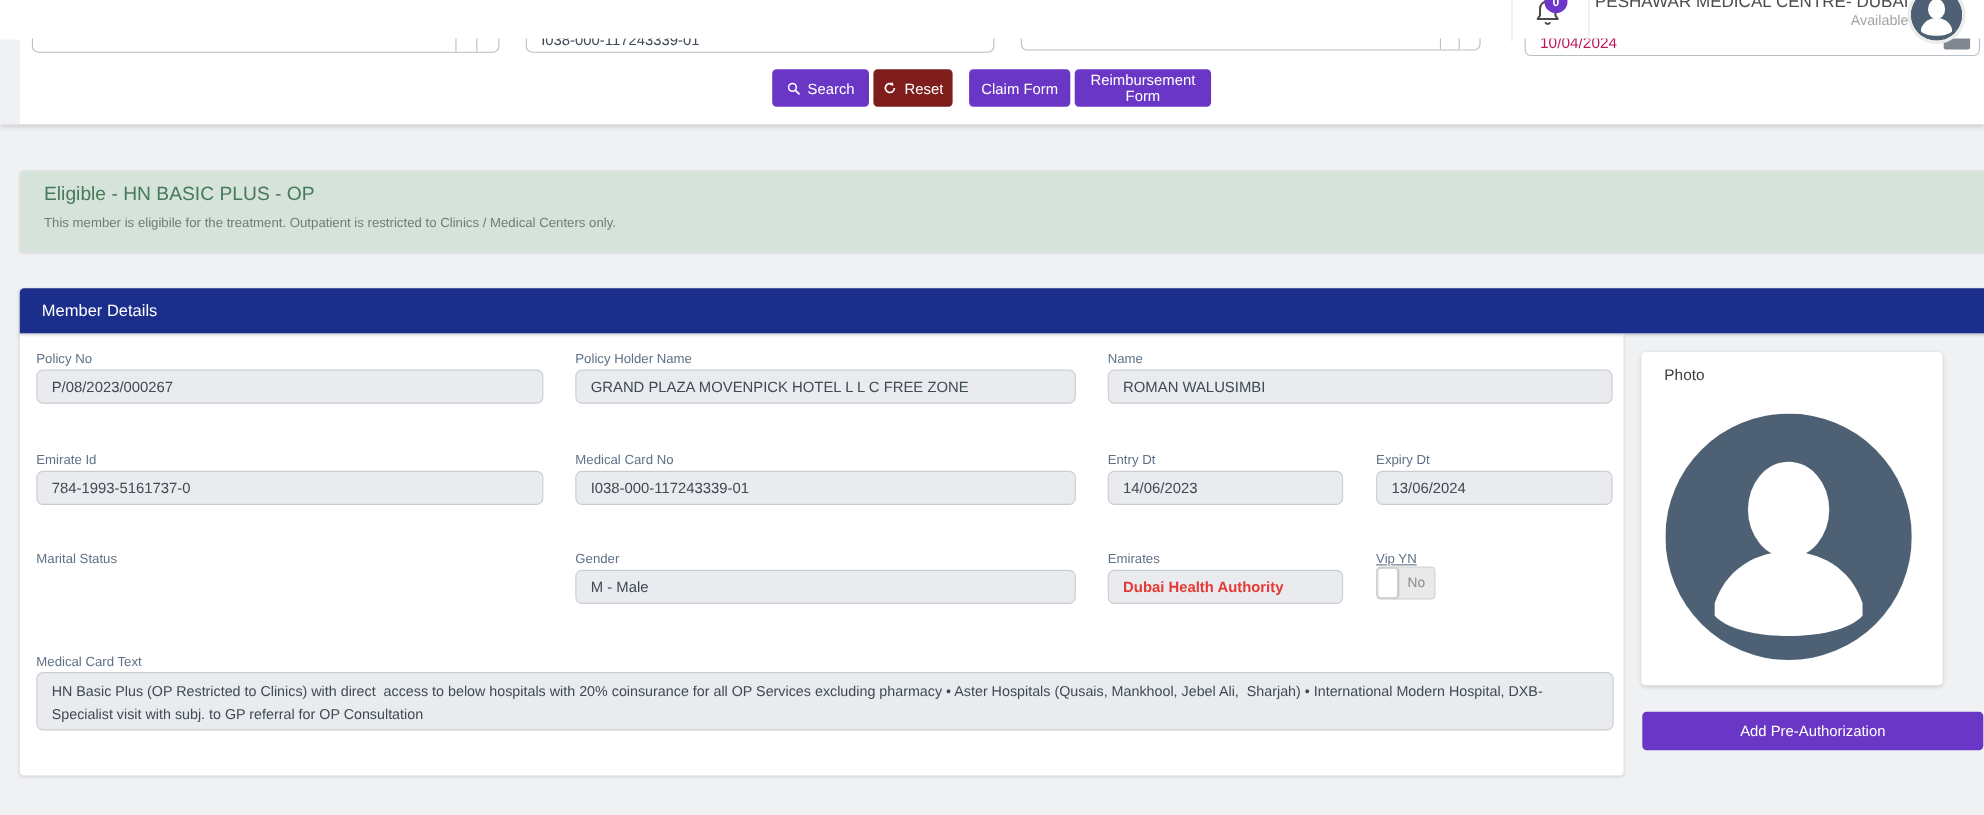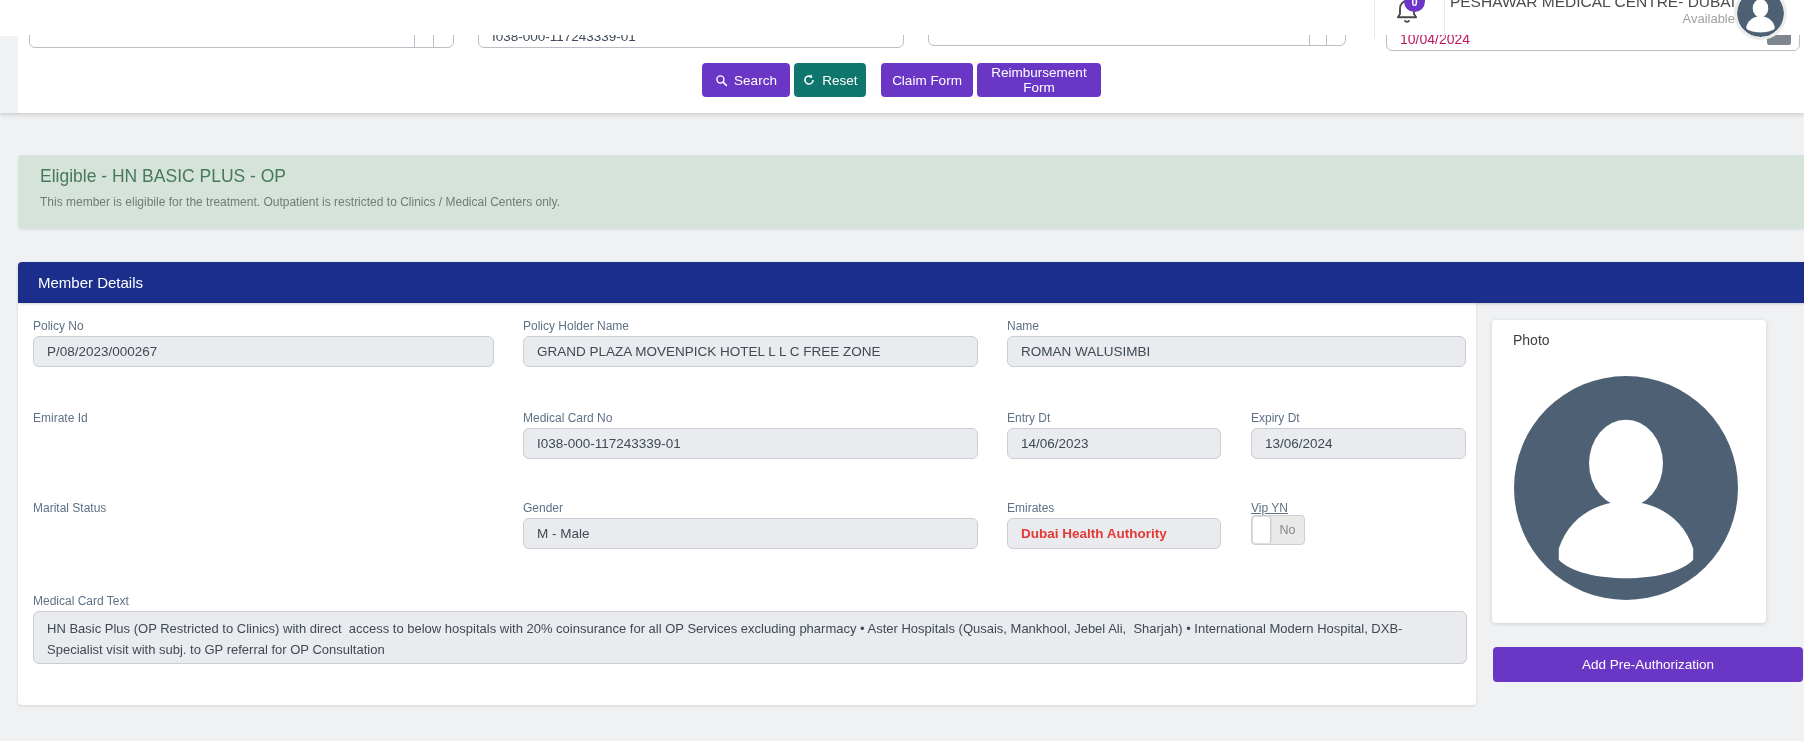--- a/index.html
+++ b/index.html
@@ -122,21 +122,21 @@
   </svg>
 </div>
 
 <button class="btn" style="left:702px;width:88px;background:#6936c5;">
   <svg width="13" height="13" viewBox="0 0 24 24">
     <circle cx="10" cy="10" r="6.5" fill="none" stroke="#fff" stroke-width="2.6"></circle>
     <line x1="15" y1="15" x2="21" y2="21" stroke="#fff" stroke-width="3" stroke-linecap="round"></line>
   </svg>
   <span>Search</span>
 </button>
-<button class="btn" style="left:794px;width:72px;background:#0f766e;">
+<button class="btn" style="left:794px;width:72px;background:#7f1d1d;">
   <svg width="14" height="14" viewBox="0 0 24 24">
     <path d="M19 12a7 7 0 1 1-2.1-5" fill="none" stroke="#fff" stroke-width="2.6"></path>
     <path d="M16.2 2.6 L17.4 8.4 L11.6 7.4 Z" fill="#fff"></path>
   </svg>
   <span>Reset</span>
 </button>
 <button class="btn" style="left:881px;width:92px;background:#6936c5;">
   <span>Claim Form</span>
 </button>
 <button class="btn" style="left:977px;width:124px;background:#6936c5;">
@@ -155,20 +155,21 @@
 <div class="member-body">
 
   <span class="fld-label" style="left:15px;top:16px;">Policy No</span>
   <input class="fld-input" style="left: 15px; top: 33px; width: 461px;" readonly="" value="P/08/2023/000267">
   <span class="fld-label" style="left:505px;top:16px;">Policy Holder Name</span>
   <input class="fld-input" style="left: 505px; top: 33px; width: 455px;" readonly="" value="GRAND PLAZA MOVENPICK HOTEL L L C FREE ZONE">
   <span class="fld-label" style="left:989px;top:16px;">Name</span>
   <input class="fld-input" style="left: 989px; top: 33px; width: 459px;" readonly="" value="ROMAN WALUSIMBI">
 
   <span class="fld-label" style="left:15px;top:108px;">Emirate Id</span>
+  <input class="fld-input" style="left: 15px; top: 125px; width: 461px;" readonly="" value="784-1993-5161737-0">
   <span class="fld-label" style="left:505px;top:108px;">Medical Card No</span>
   <input class="fld-input" style="left: 505px; top: 125px; width: 455px;" readonly="" value="I038-000-117243339-01">
   <span class="fld-label" style="left:989px;top:108px;">Entry Dt</span>
   <input class="fld-input" style="left: 989px; top: 125px; width: 214px;" readonly="" value="14/06/2023">
   <span class="fld-label" style="left:1233px;top:108px;">Expiry Dt</span>
   <input class="fld-input" style="left: 1233px; top: 125px; width: 215px;" readonly="" value="13/06/2024">
 
   <span class="fld-label" style="left:15px;top:198px;">Marital Status</span>
   <span class="fld-label" style="left:505px;top:198px;">Gender</span>
   <input class="fld-input" style="left: 505px; top: 215px; width: 455px;" readonly="" value="M - Male">

